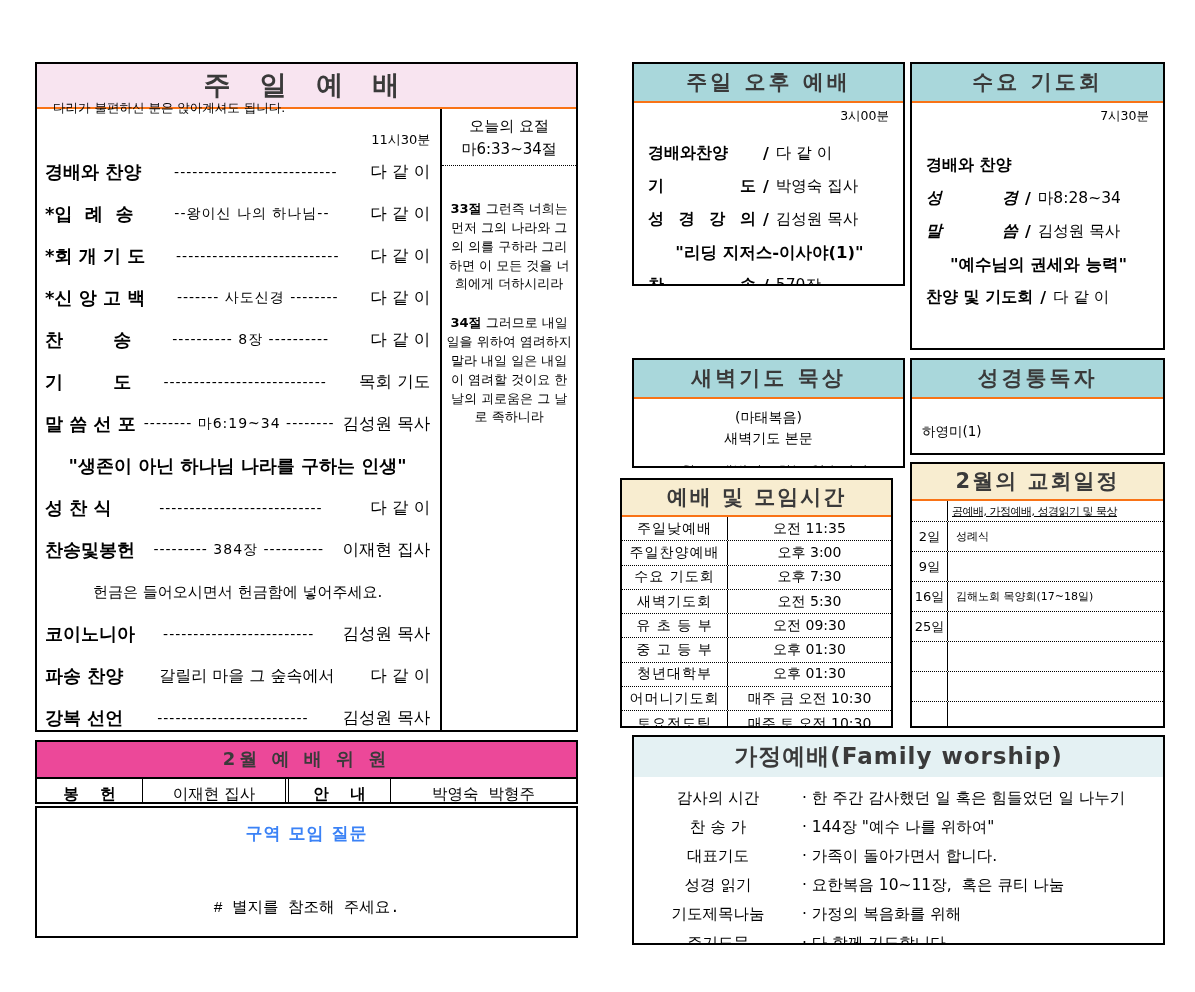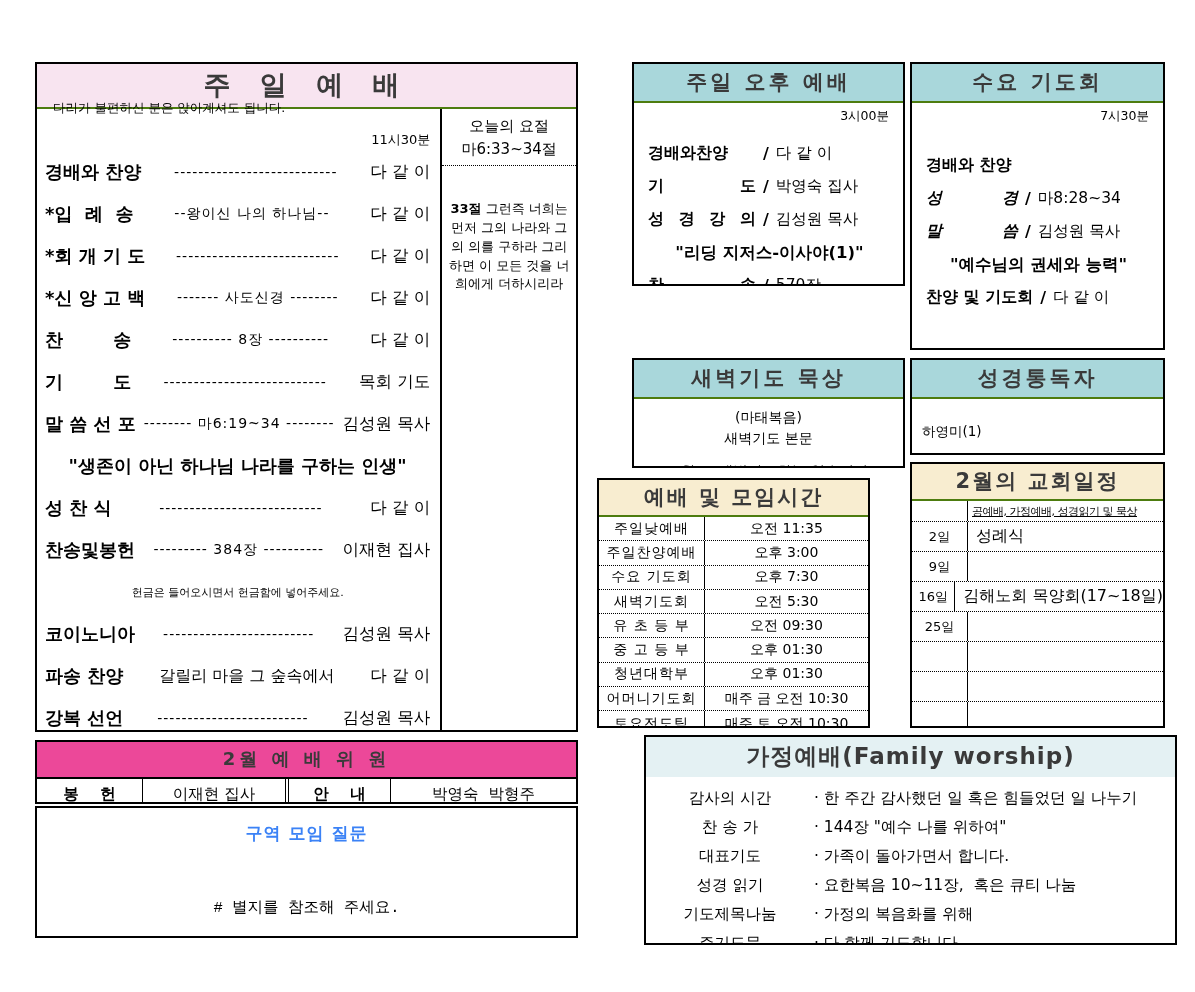--- a/index.html
+++ b/index.html
@@ -5,40 +5,40 @@
   * { margin:0; padding:0; box-sizing:border-box; }
   html,body { background:#fff; }
   body {
     font-family:"DejaVu Sans","Liberation Sans",sans-serif;
     color:#000;
     width:1195px; height:992px; position:relative; overflow:hidden;
   }
   .box { position:absolute; border:2px solid #000; background:#fff; overflow:hidden; }
 
   
-  .hdr { text-align:center; font-weight:bold; color:#3a3a3a; border-bottom:2px solid #4d7c0f; }
+  .hdr { text-align:center; font-weight:bold; color:#3a3a3a; border-bottom:2px solid #f97316; }
   .hdr-pink  { background:#f8e4f0; font-size:27px; letter-spacing:10px; padding:3px 0 4px; }
   .hdr-cyan  { background:#a9d7db; font-size:21px; letter-spacing:3px; padding:4px 0 5px; }
   .hdr-beige { background:#f8edd0; font-size:21px; letter-spacing:2px; padding:3px 0 4px; }
   .hdr-blue  { background:#ec4899; font-size:18px; letter-spacing:4px; padding:5px 0 6px; border-bottom:2px solid #000; }
   .hdr-lcyan { background:#e4f1f3; font-size:23px; letter-spacing:1px; padding:4px 0 5px; border-bottom:none; }
 
   
   .sunday-body { display:flex; height:633px; }
   .sunday-main { flex:1; padding:4px 10px 0 8px; display:flex; flex-direction:column; }
   .notes-row { display:flex; justify-content:space-between; align-items:flex-end; height:38px; }
   .notes { font-size:12.5px; line-height:1.35; white-space:pre; }
   .svc-time { font-size:13px; padding-bottom:2px; }
   .orow { display:flex; align-items:center; height:42px; }
   .olabel { font-weight:bold; font-size:18px; white-space:pre; }
   .omid { flex:1; text-align:center; font-size:14px; white-space:nowrap; overflow:hidden; padding:0 8px; letter-spacing:1px; }
   .oval { font-size:16.5px; white-space:pre; text-align:right; }
   .center-row { height:42px; display:flex; align-items:center; justify-content:center; text-align:center; }
   .sermon-title { font-weight:bold; font-size:18px; }
-  .offer-note { font-size:11px; }
+  .offer-note { font-size:15px; }
 
   .verse-col { width:145px; border-left:2px solid #000; text-align:center; }
   .verse-head { font-size:15px; line-height:1.5; padding:6px 0 5px; border-bottom:1.5px dotted #000; }
   .verse { font-size:13px; line-height:1.45; padding:0 3px; }
   .verse b { font-size:13px; }
   .v33 { margin-top:34px; }
   .v34 { margin-top:20px; }
 
   
   .crow { display:flex; height:31px; }
@@ -67,22 +67,22 @@
   
   .dawn-body { text-align:center; font-size:14px; line-height:1.5; padding-top:8px; }
   .dawn-note { margin-top:12px; font-size:14.5px; }
 
   
   .reader-name { font-size:13.5px; padding:24px 0 0 10px; }
 
   
   .srow { display:flex; border-bottom:1.5px dotted #000; }
   .srow:last-child { border-bottom:none; }
-  .sday { width:56px; border-right:1.5px solid #000; display:flex; align-items:center; justify-content:center; font-size:13px; white-space:pre; }
-  .sevent { flex:1; display:flex; align-items:center; padding-left:8px; font-size:16px; white-space:pre; }
+  .sday { width:36px; border-right:1.5px solid #000; display:flex; align-items:center; justify-content:center; font-size:13px; white-space:pre; }
+  .sevent { flex:1; display:flex; align-items:center; padding-left:8px; font-size:11px; white-space:pre; }
   .srow-sub { height:21px;text-decoration:underline; }
   .srow-sub .sevent { font-size:11px; letter-spacing:-0.5px; padding-left:4px; }
   .srow-data { height:30px; }
 
   
   .trow { display:flex; height:24.3px; border-bottom:1.5px dotted #000; }
   .trow:last-child { border-bottom:none; }
   .tname { width:106px; border-right:1.5px solid #000; display:flex; align-items:center; justify-content:center; font-size:14px; letter-spacing:1px; white-space:pre; }
   .ttime { flex:1; display:flex; align-items:center; justify-content:center; font-size:14px; white-space:pre; }
 
@@ -94,22 +94,22 @@
 
   
   #box-sunday    { left:35px;  top:62px;  width:543px; height:670px; }
   #box-committee { left:35px;  top:740px; width:543px; height:64px;  }
   #box-groupq    { left:35px;  top:806px; width:543px; height:132px; }
   #box-afternoon { left:632px; top:62px;  width:273px; height:224px; }
   #box-wednesday { left:910px; top:62px;  width:255px; height:288px; }
   #box-dawn      { left:632px; top:358px; width:273px; height:110px; }
   #box-reader    { left:910px; top:358px; width:255px; height:97px;  }
   #box-sched     { left:910px; top:462px; width:255px; height:266px; }
-  #box-times     { left:597px; top:478px; width:273px; height:250px; }
-  #box-family    { left:632px; top:735px; width:533px; height:210px;margin-left:12px; }
+  #box-times     { left:620px; top:478px; width:273px; height:250px; }
+  #box-family    { left:632px; top:735px; width:533px; height:210px; }
 </style>
 </head>
 <body>
 
 <div class="box" id="box-sunday">
   <div class="hdr hdr-pink">주 일 예 배</div>
   <div class="sunday-body">
     <div class="sunday-main">
       <div class="notes-row">
         <div class="notes">
@@ -180,20 +180,21 @@
           <span class="omid">-------------------------</span>
           <span class="oval">김성원 목사</span>
         </div>
     </div>
     <div class="verse-col">
       <div class="verse-head">
         <div>오늘의  요절</div>
         <div>마6:33~34절</div>
       </div>
       <p class="verse v33"><b>33절</b><span> 그런즉 너희는 먼저 그의 나라와 그의 의를 구하라 그리하면 이 모든 것을 너희에게 더하시리라</span></p>
+      <p class="verse v34"><b>34절</b><span> 그러므로 내일 일을 위하여 염려하지 말라 내일 일은 내일이 염려할 것이요 한 날의 괴로움은 그 날로 족하니라</span></p>
     </div>
   </div>
 </div>
 
 <div class="box" id="box-committee">
   <div class="hdr hdr-blue">2월  예 배  위 원</div>
   <div class="crow">
     <div class="ccell c1">봉    헌</div>
     <div class="ccell c2">이재현 집사</div>
     <div class="ccell c3">안    내</div>

